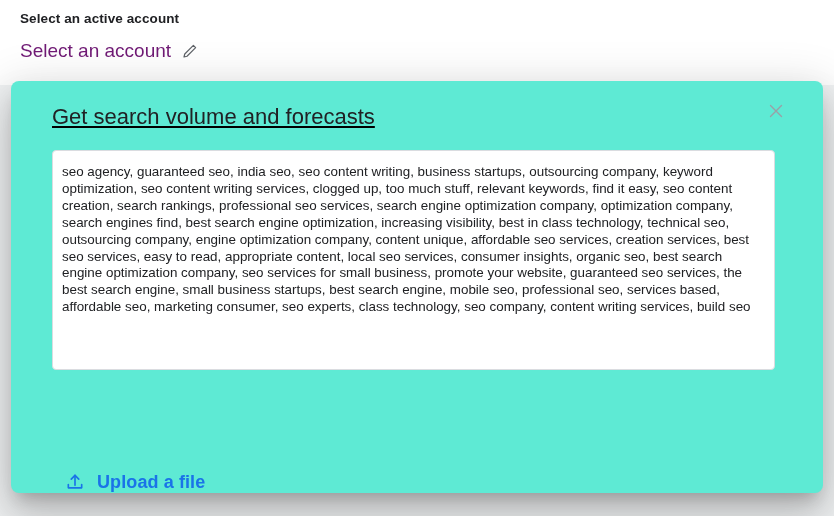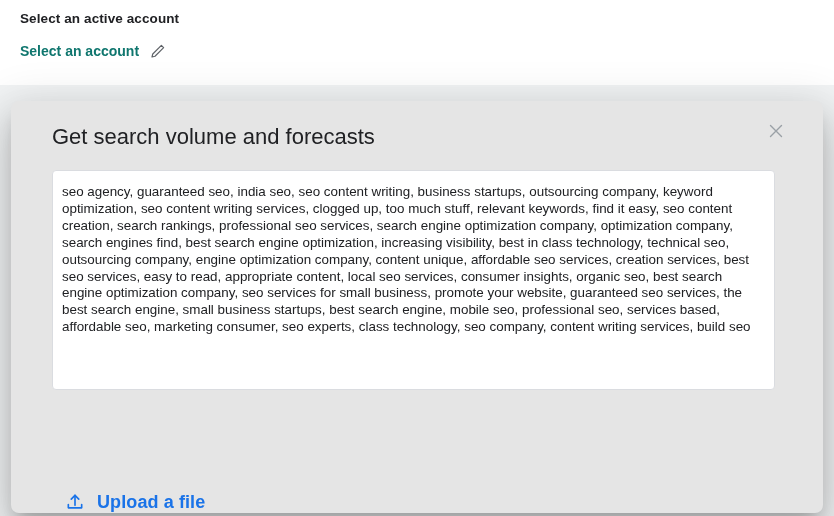--- a/index.html
+++ b/index.html
@@ -41,25 +41,24 @@
     margin: 0 0 14px 0;
   }
 
   .account-row {
     display: flex;
     align-items: center;
     gap: 10px;
   }
 
   .account-link {
-    font-size: 14px;
-    color: #0f766e;
+    font-size: 19px;
+    color: #701a75;
     line-height: 18px;
     cursor: pointer;
-    font-weight: bold;
   }
 
   .pencil-icon {
     width: 18px;
     height: 18px;
     display: block;
     cursor: pointer;
   }
 
   
@@ -69,30 +68,31 @@
     top: 85px;
     width: 834px;
     height: 431px;
     background: #f1f3f4;
   }
 
   
   .dialog {
     position: absolute;
     left: 11px;
-    top: 101px;
+    top: 81px;
     width: 812px;
     height: 412px;
-    background: #e5e5e5;
+    background: #5eead4;
     border-radius: 8px;
     box-shadow: 0 11px 15px -7px rgba(0,0,0,.20),
                 0 24px 38px 3px rgba(0,0,0,.14),
                 0 9px 46px 8px rgba(0,0,0,.12);
     box-sizing: border-box;
     overflow: hidden;
+    text-decoration: underline;
   }
 
   .dialog-header {
     position: relative;
     padding: 22px 24px 0 41px;
     height: 57px;
     box-sizing: border-box;
   }
 
   .dialog-title {

